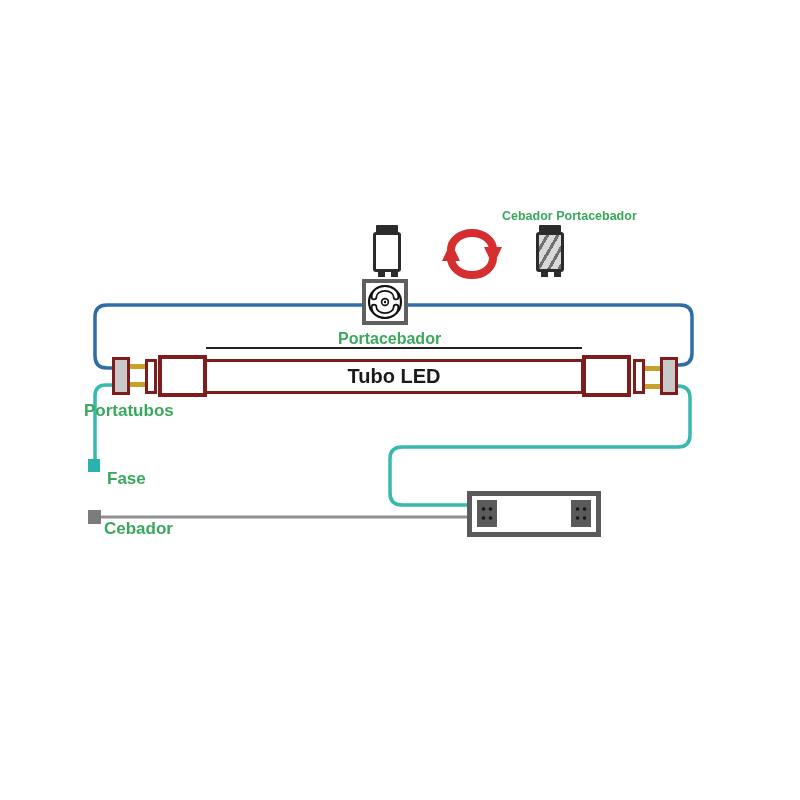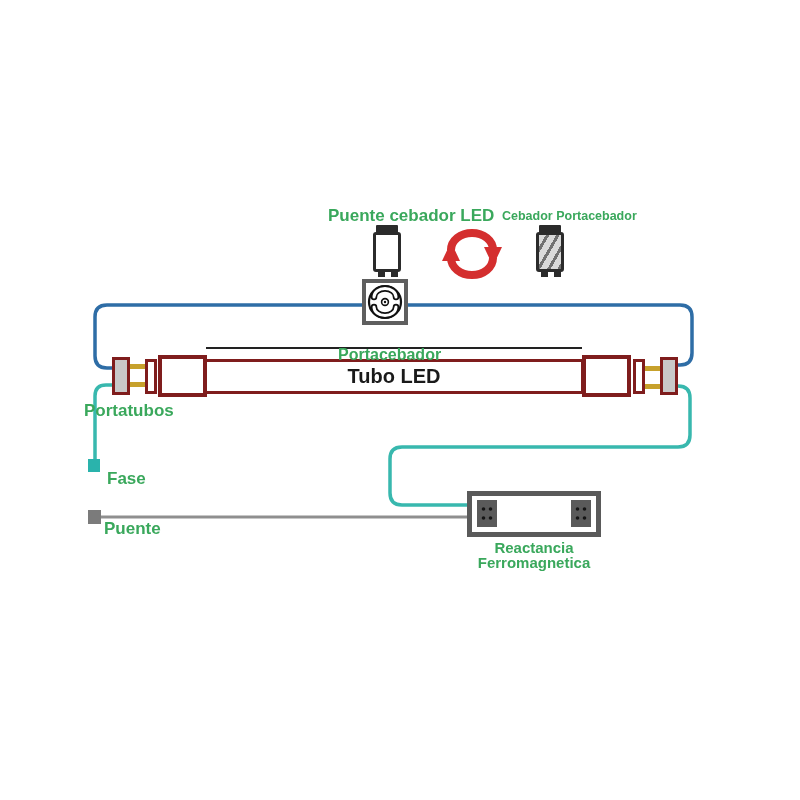--- a/index.html
+++ b/index.html
@@ -117,24 +117,19 @@
   <div class="ballast-block" style="left:571px;top:500px;">
     <svg width="20" height="27" viewBox="0 0 20 27">
       <rect x="0" y="0" width="20" height="27" fill="#5a5a5a"></rect>
       <circle cx="6.5" cy="9" r="1.8" fill="#151515"></circle>
       <circle cx="13.5" cy="9" r="1.8" fill="#151515"></circle>
       <circle cx="6.5" cy="18" r="1.8" fill="#151515"></circle>
       <circle cx="13.5" cy="18" r="1.8" fill="#151515"></circle>
     </svg>
   </div>
 
-  <div class="lbl lbl-lg" style="left:328px;top:206px;">Puente cebador LED</div>
   <div class="lbl lbl-sm" style="left:502px;top:209px;">Cebador Portacebador</div>
-  <div class="lbl lbl-md" style="left:338px;top:330px;width:100px;text-align:center;margin-top:16px;">Portacebador</div>
+  <div class="lbl lbl-md" style="left:338px;top:330px;width:100px;text-align:center;">Portacebador</div>
   <div class="lbl lbl-lg" style="left:84px;top:401px;">Portatubos</div>
   <div class="lbl lbl-lg" style="left:107px;top:469px;">Fase</div>
-  <div class="lbl lbl-lg" style="left:104px;top:519px;">Puente</div>
-  <div class="lbl lbl-md lbl-center" style="left:454px;top:540px;width:160px;line-height:15px;font-size:15px;">
-    <span>Reactancia</span><br>
-    <span>Ferromagnetica</span>
-  </div>
+  <div class="lbl lbl-lg" style="left:104px;top:519px;">Cebador</div>
 
 </div>
 
 </body></html>

